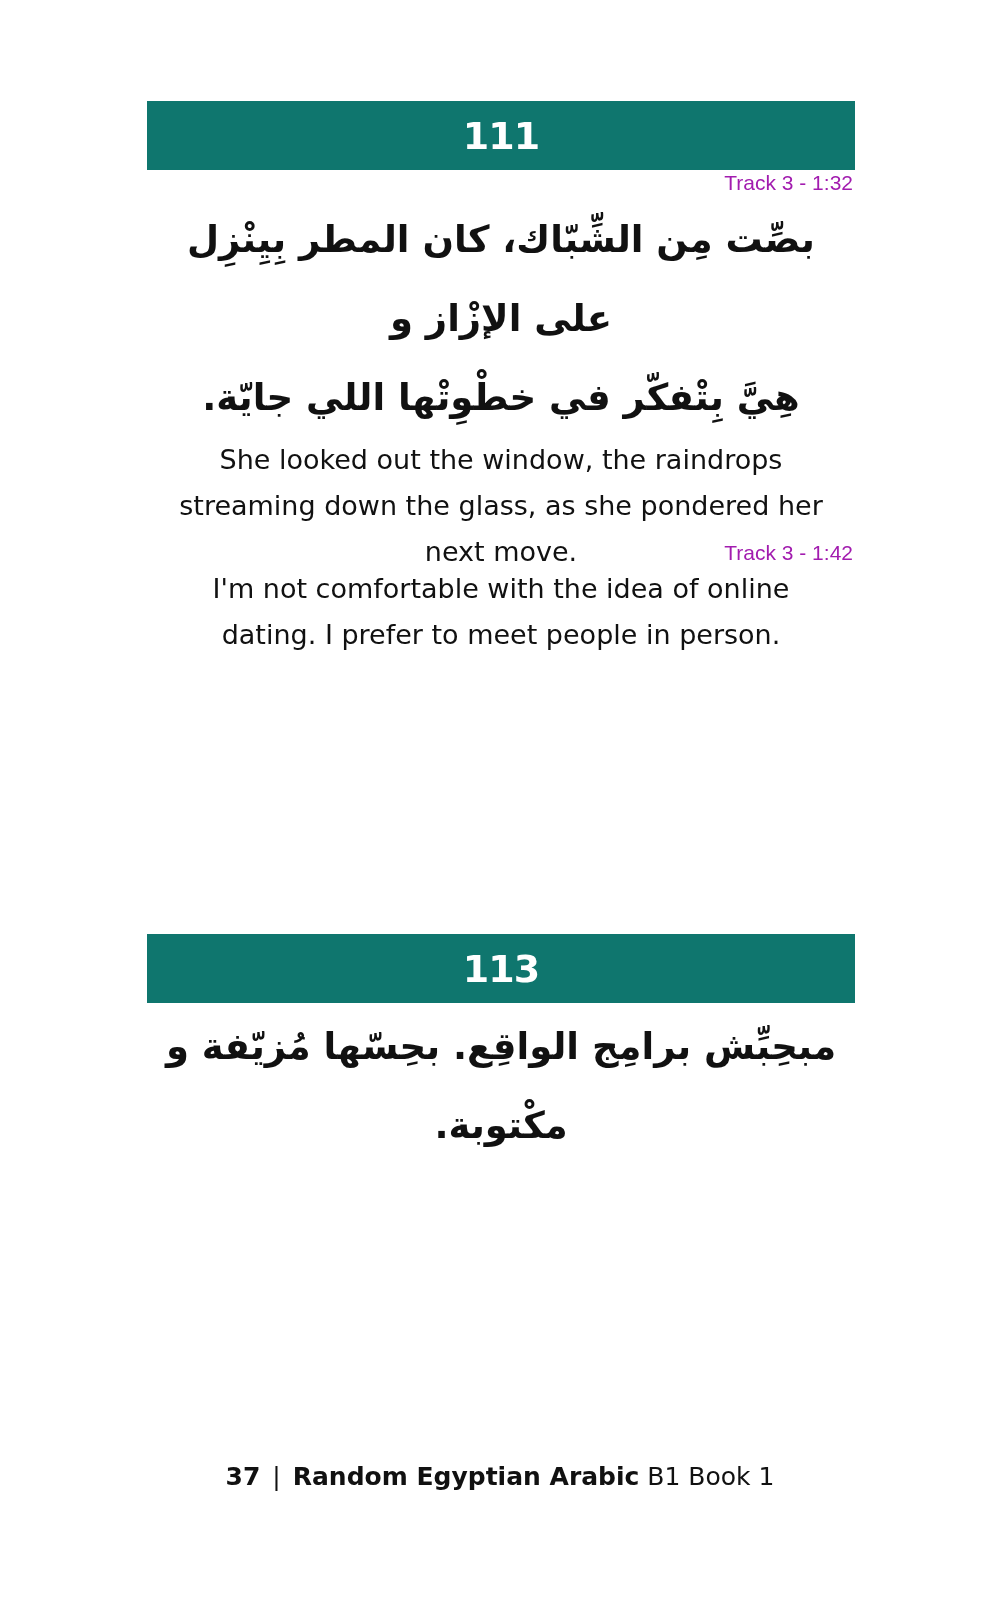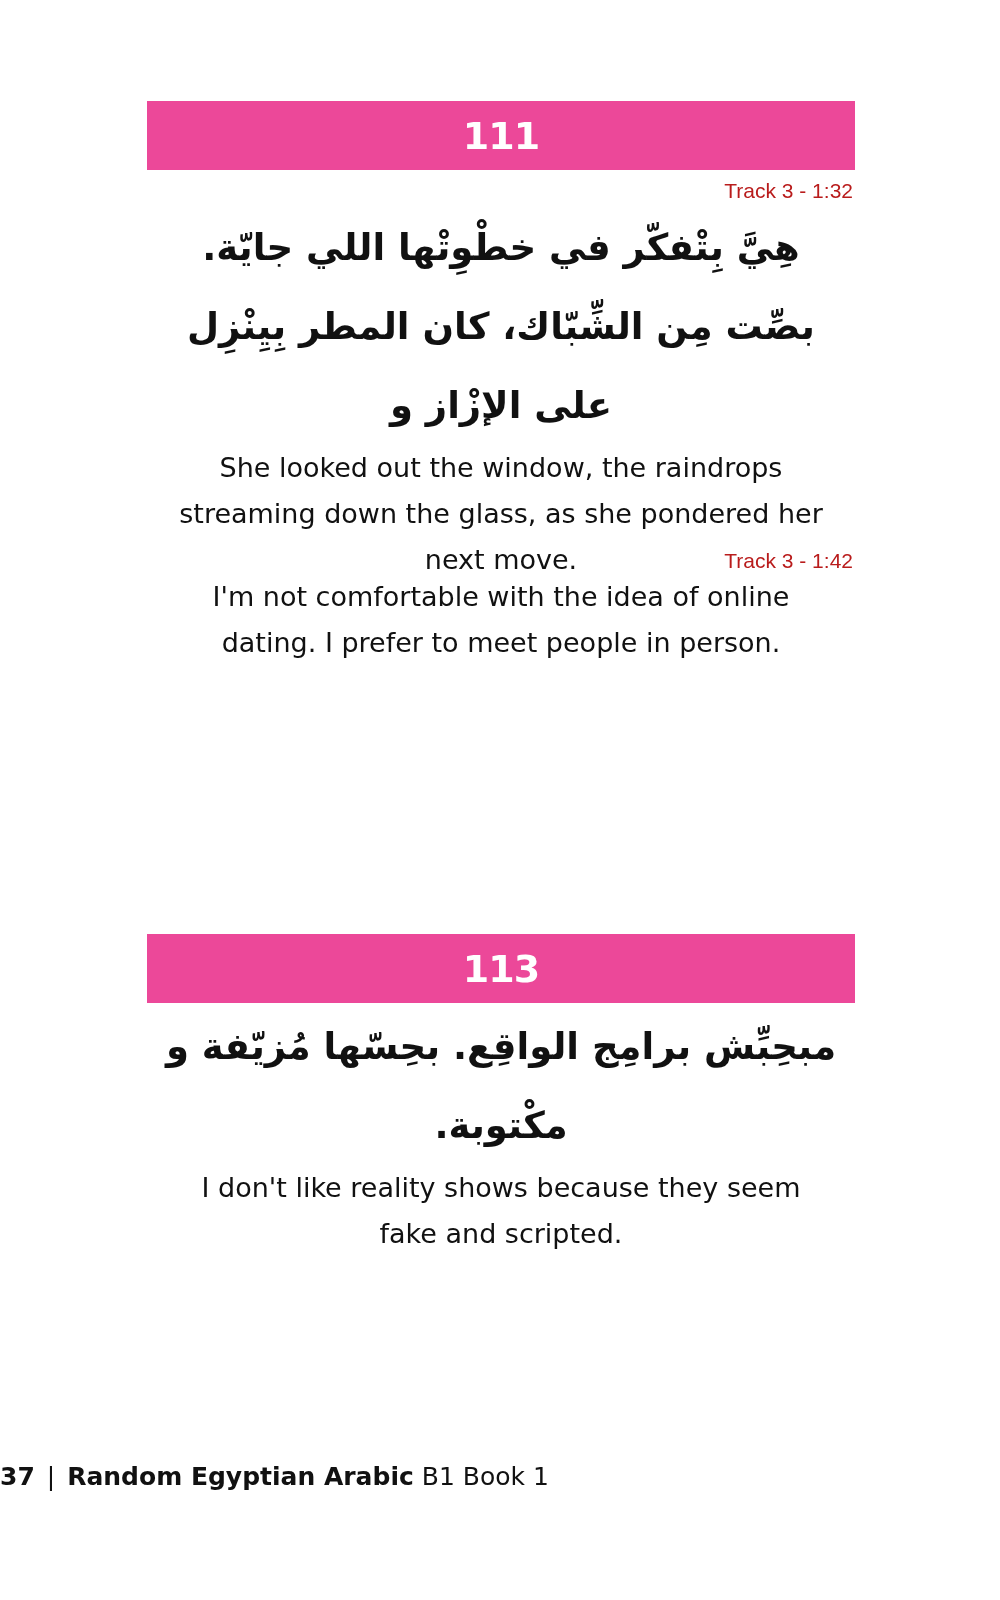--- a/index.html
+++ b/index.html
@@ -16,38 +16,38 @@
     color: #111111;
   }
   .entry {
     position: absolute;
     left: 147px;
     width: 708px;
   }
   .banner {
     width: 708px;
     height: 69px;
-    background: #ec4899;
+    background: #0f766e;
     display: flex;
     align-items: center;
     justify-content: center;
   }
   .banner-number {
     color: #ffffff;
     font-family: "DejaVu Sans", sans-serif;
     font-weight: bold;
     font-size: 38px;
     letter-spacing: -1px;
   }
   .track {
     text-align: right;
     font-family: "Liberation Sans", sans-serif;
     font-size: 21px;
-    color: #b91c1c;
-    margin-top: 8px;
+    color: #a21caf;
+    margin-top: 0;
     padding-right: 2px;
     height: 26px;
     line-height: 26px;
   }
   .arabic {
     direction: rtl;
     text-align: center;
     font-family: "DejaVu Sans", sans-serif;
     font-weight: bold;
     font-size: 37px;
@@ -61,57 +61,57 @@
     font-size: 27px;
     line-height: 46px;
     color: #111111;
     padding: 0 22px;
   }
   .footer {
     position: absolute;
     left: 0;
     top: 1462px;
     width: 1000px;
+    text-align: center;
     font-family: "DejaVu Sans", sans-serif;
     font-size: 25px;
     color: #111111;
   }
   .footer .page-num { font-weight: 900; }
   .footer .sep { font-weight: normal; margin: 0 4px; }
   .footer .book-title { font-weight: bold; }
   .footer .book-level { font-weight: normal; }
 </style>
 </head>
 <body>
 
 <section class="entry" style="top:101px;">
   <div class="banner">
     <span class="banner-number">111</span>
   </div>
   <div class="track">Track 3 - 1:32</div>
   <div class="arabic">
+    <div>بصِّت مِن الشِّبّاك، كان المطر بِيِنْزِل على الإزْاز و</div>
     <div>هِيَّ بِتْفكّر في خطْوِتْها اللي جايّة.</div>
-    <div>بصِّت مِن الشِّبّاك، كان المطر بِيِنْزِل على الإزْاز و</div>
   </div>
   <div class="english">She looked out the window, the raindrops streaming down the glass, as she pondered her next move.</div>
 </section>
 
 <section class="entry" style="top:540px;">
   <div class="track">Track 3 - 1:42</div>
   <div class="english">I'm not comfortable with the idea of online dating. I prefer to meet people in person.</div>
 </section>
 
 <section class="entry" style="top:934px;">
   <div class="banner">
     <span class="banner-number">113</span>
   </div>
   <div class="arabic">
     <div>مبحِبِّش برامِج الواقِع. بحِسّها مُزيّفة و مكْتوبة.</div>
   </div>
-  <div class="english">I don't like reality shows because they seem fake and scripted.</div>
 </section>
 
 <footer class="footer">
   <span class="page-num">37</span>
   <span class="sep">|</span>
   <span class="book-title">Random Egyptian Arabic</span>
   <span class="book-level">B1 Book 1</span>
 </footer>
 
 </body></html>

